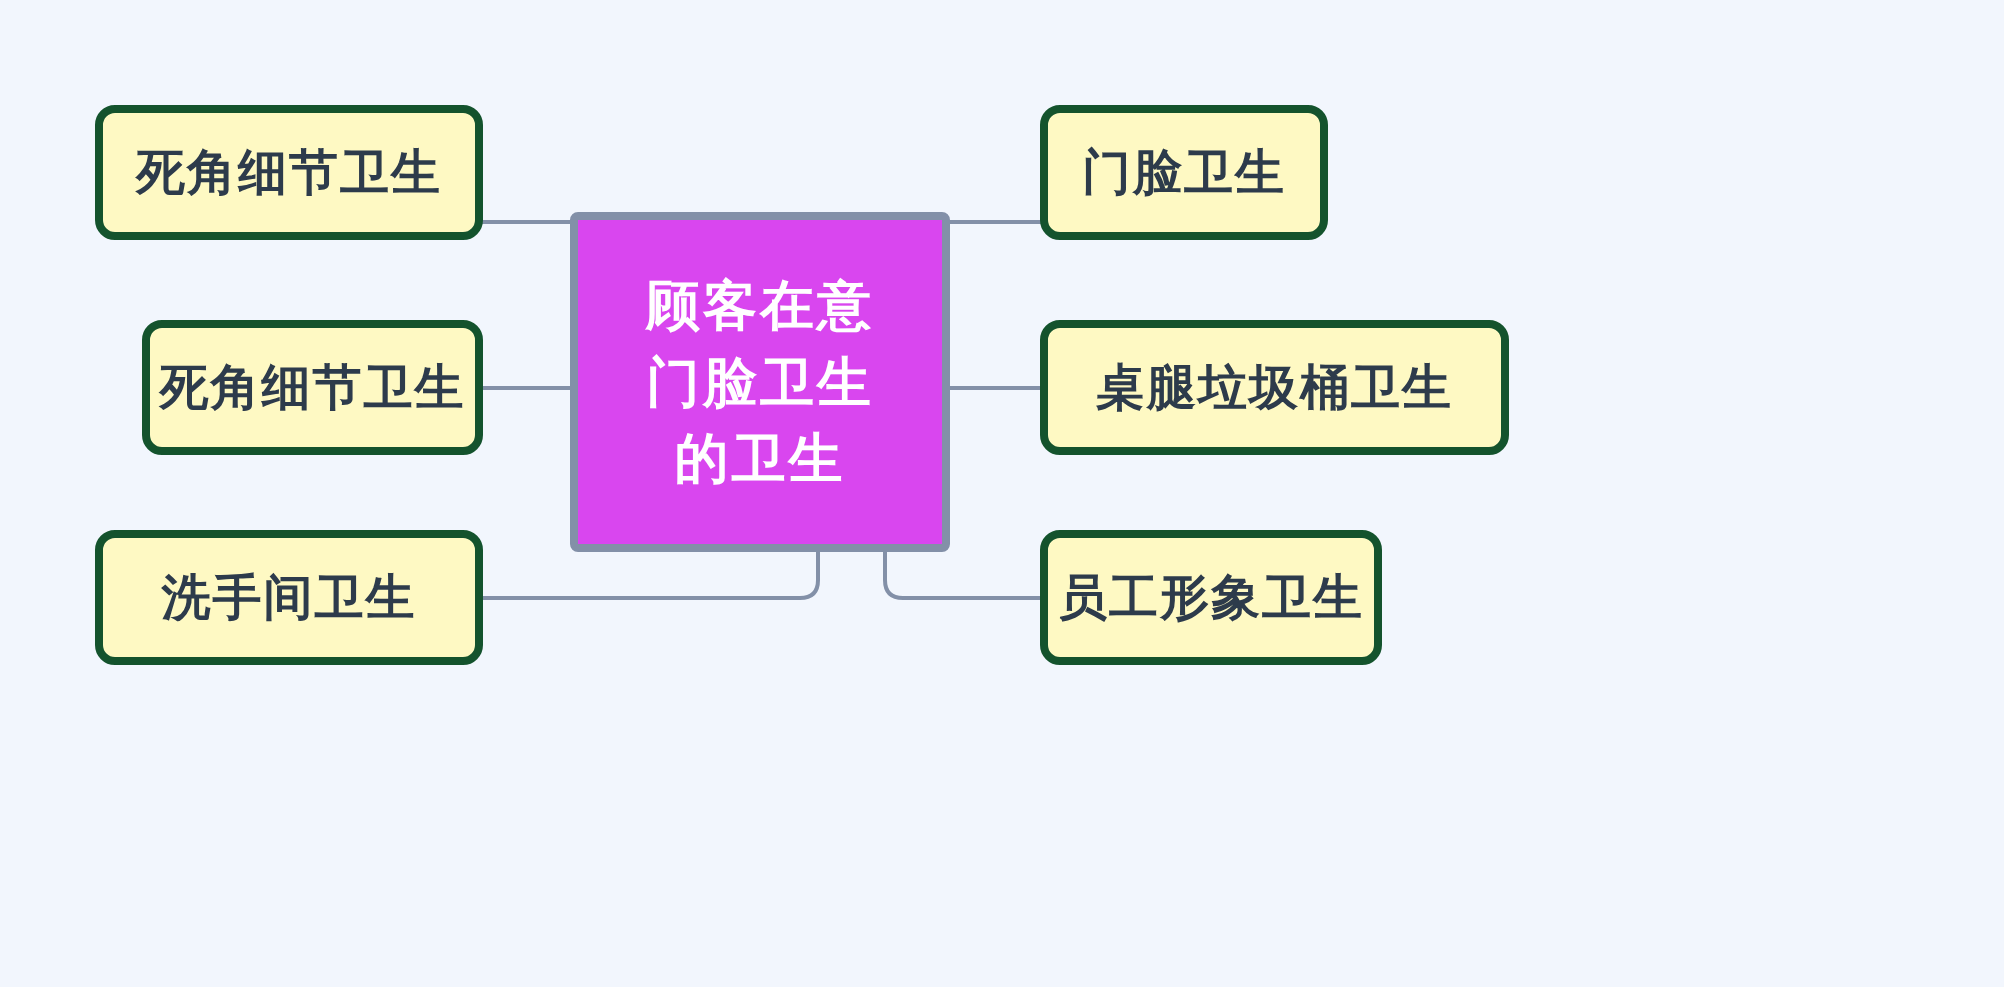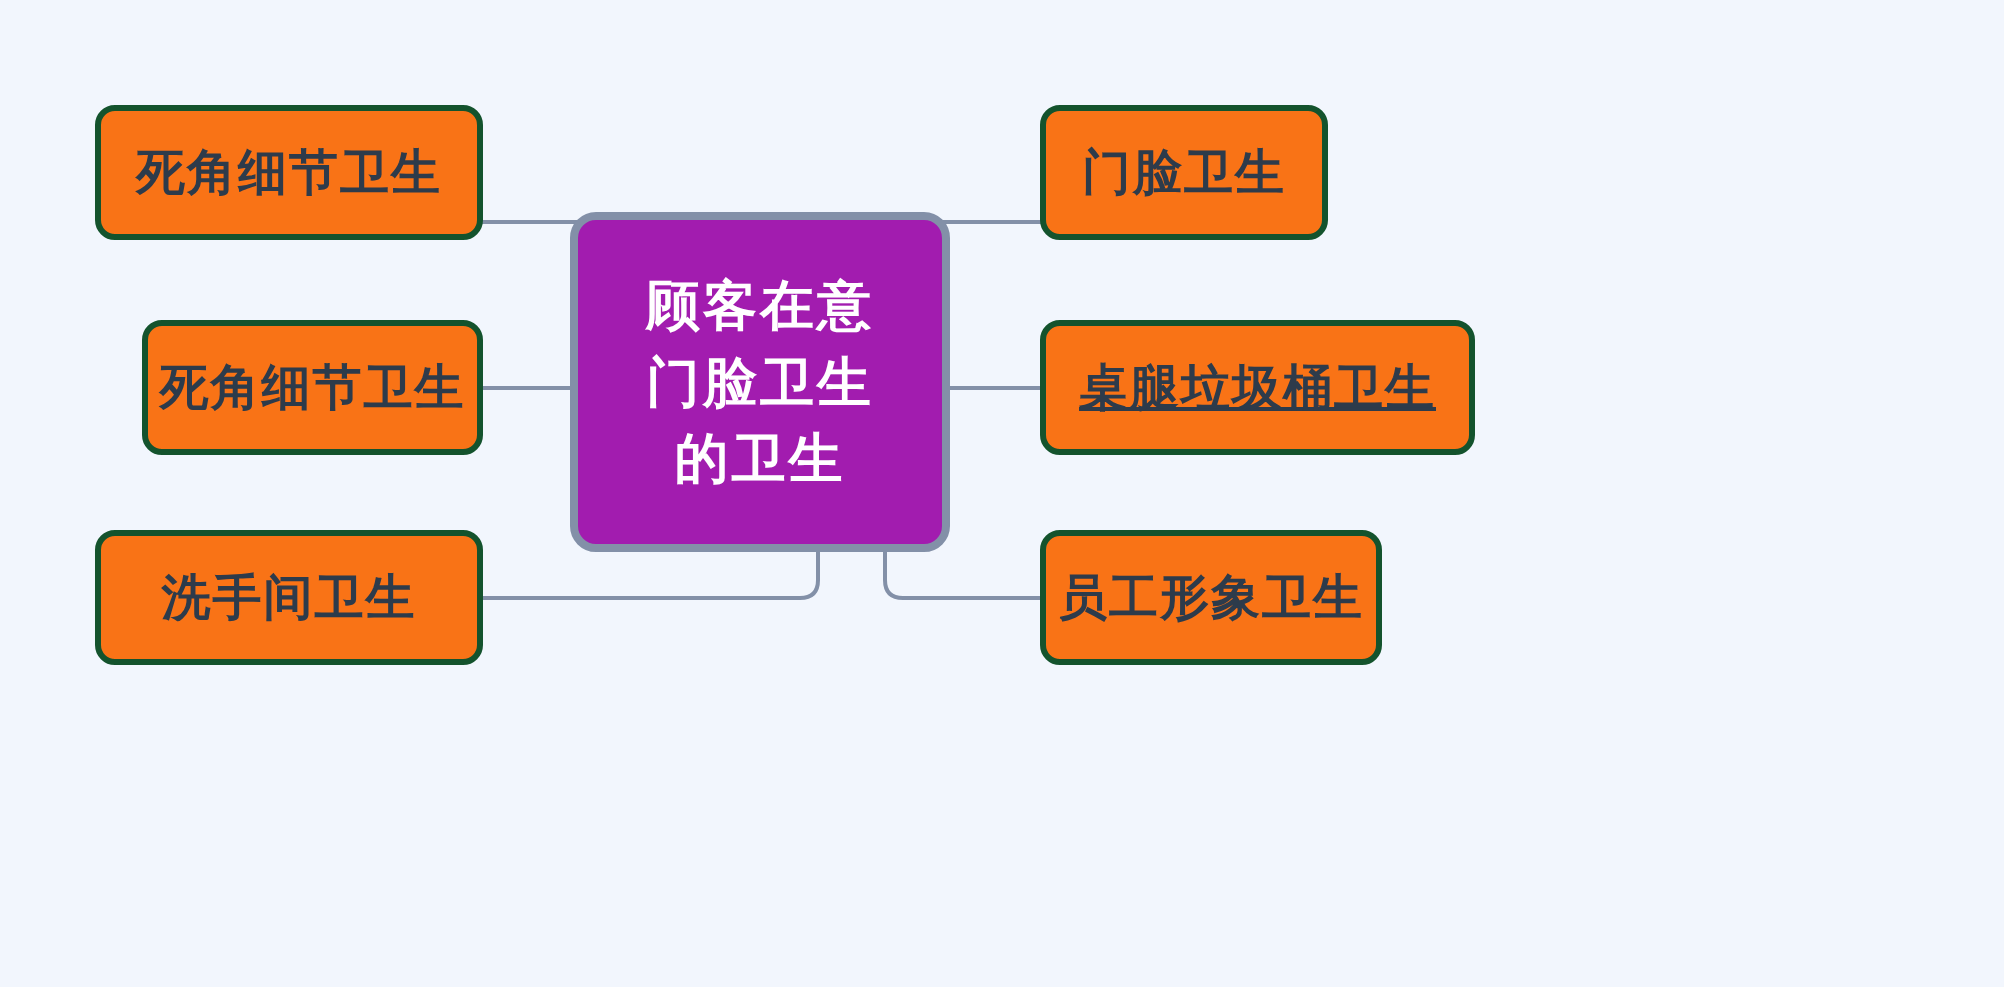--- a/index.html
+++ b/index.html
@@ -25,34 +25,34 @@
   }
   .node {
     position: absolute;
     box-sizing: border-box;
     display: flex;
     align-items: center;
     justify-content: center;
     text-align: center;
   }
   .branch-node {
-    background: #f97316;
-    border: 6px solid #14532d;
+    background: #fef9c3;
+    border: 8px solid #14532d;
     border-radius: 20px;
     color: #2d3b4b;
     font-size: 49px;
     font-weight: 700;
     letter-spacing: 2px;
     line-height: 1.15;
     white-space: nowrap;
   }
   .center-node {
-    background: #a21caf;
+    background: #d946ef;
     border: 8px solid #8390a8;
-    border-radius: 26px;
+    border-radius: 8px;
     color: #ffffff;
     font-size: 54px;
     font-weight: 700;
     letter-spacing: 3px;
     line-height: 1.42;
     padding: 10px 20px;
   }
   .center-node .center-text {
     display: block;
     width: 100%;
@@ -95,21 +95,21 @@
       <span class="center-text">顾客在意</span>
       <span class="center-text">门脸卫生</span>
       <span class="center-text">的卫生</span>
     </div>
   </div>
 
   <div class="node branch-node" style="left:1040px; top:105px; width:288px; height:135px;">
     <span>门脸卫生</span>
   </div>
 
-  <div class="node branch-node" style="left:1040px; top:320px; width:435px; height:135px;text-decoration:underline;">
+  <div class="node branch-node" style="left:1040px; top:320px; width:469px; height:135px;">
     <span>桌腿垃圾桶卫生</span>
   </div>
 
   <div class="node branch-node" style="left:1040px; top:530px; width:342px; height:135px;">
     <span>员工形象卫生</span>
   </div>
 
 </div>
 
 </body></html>

